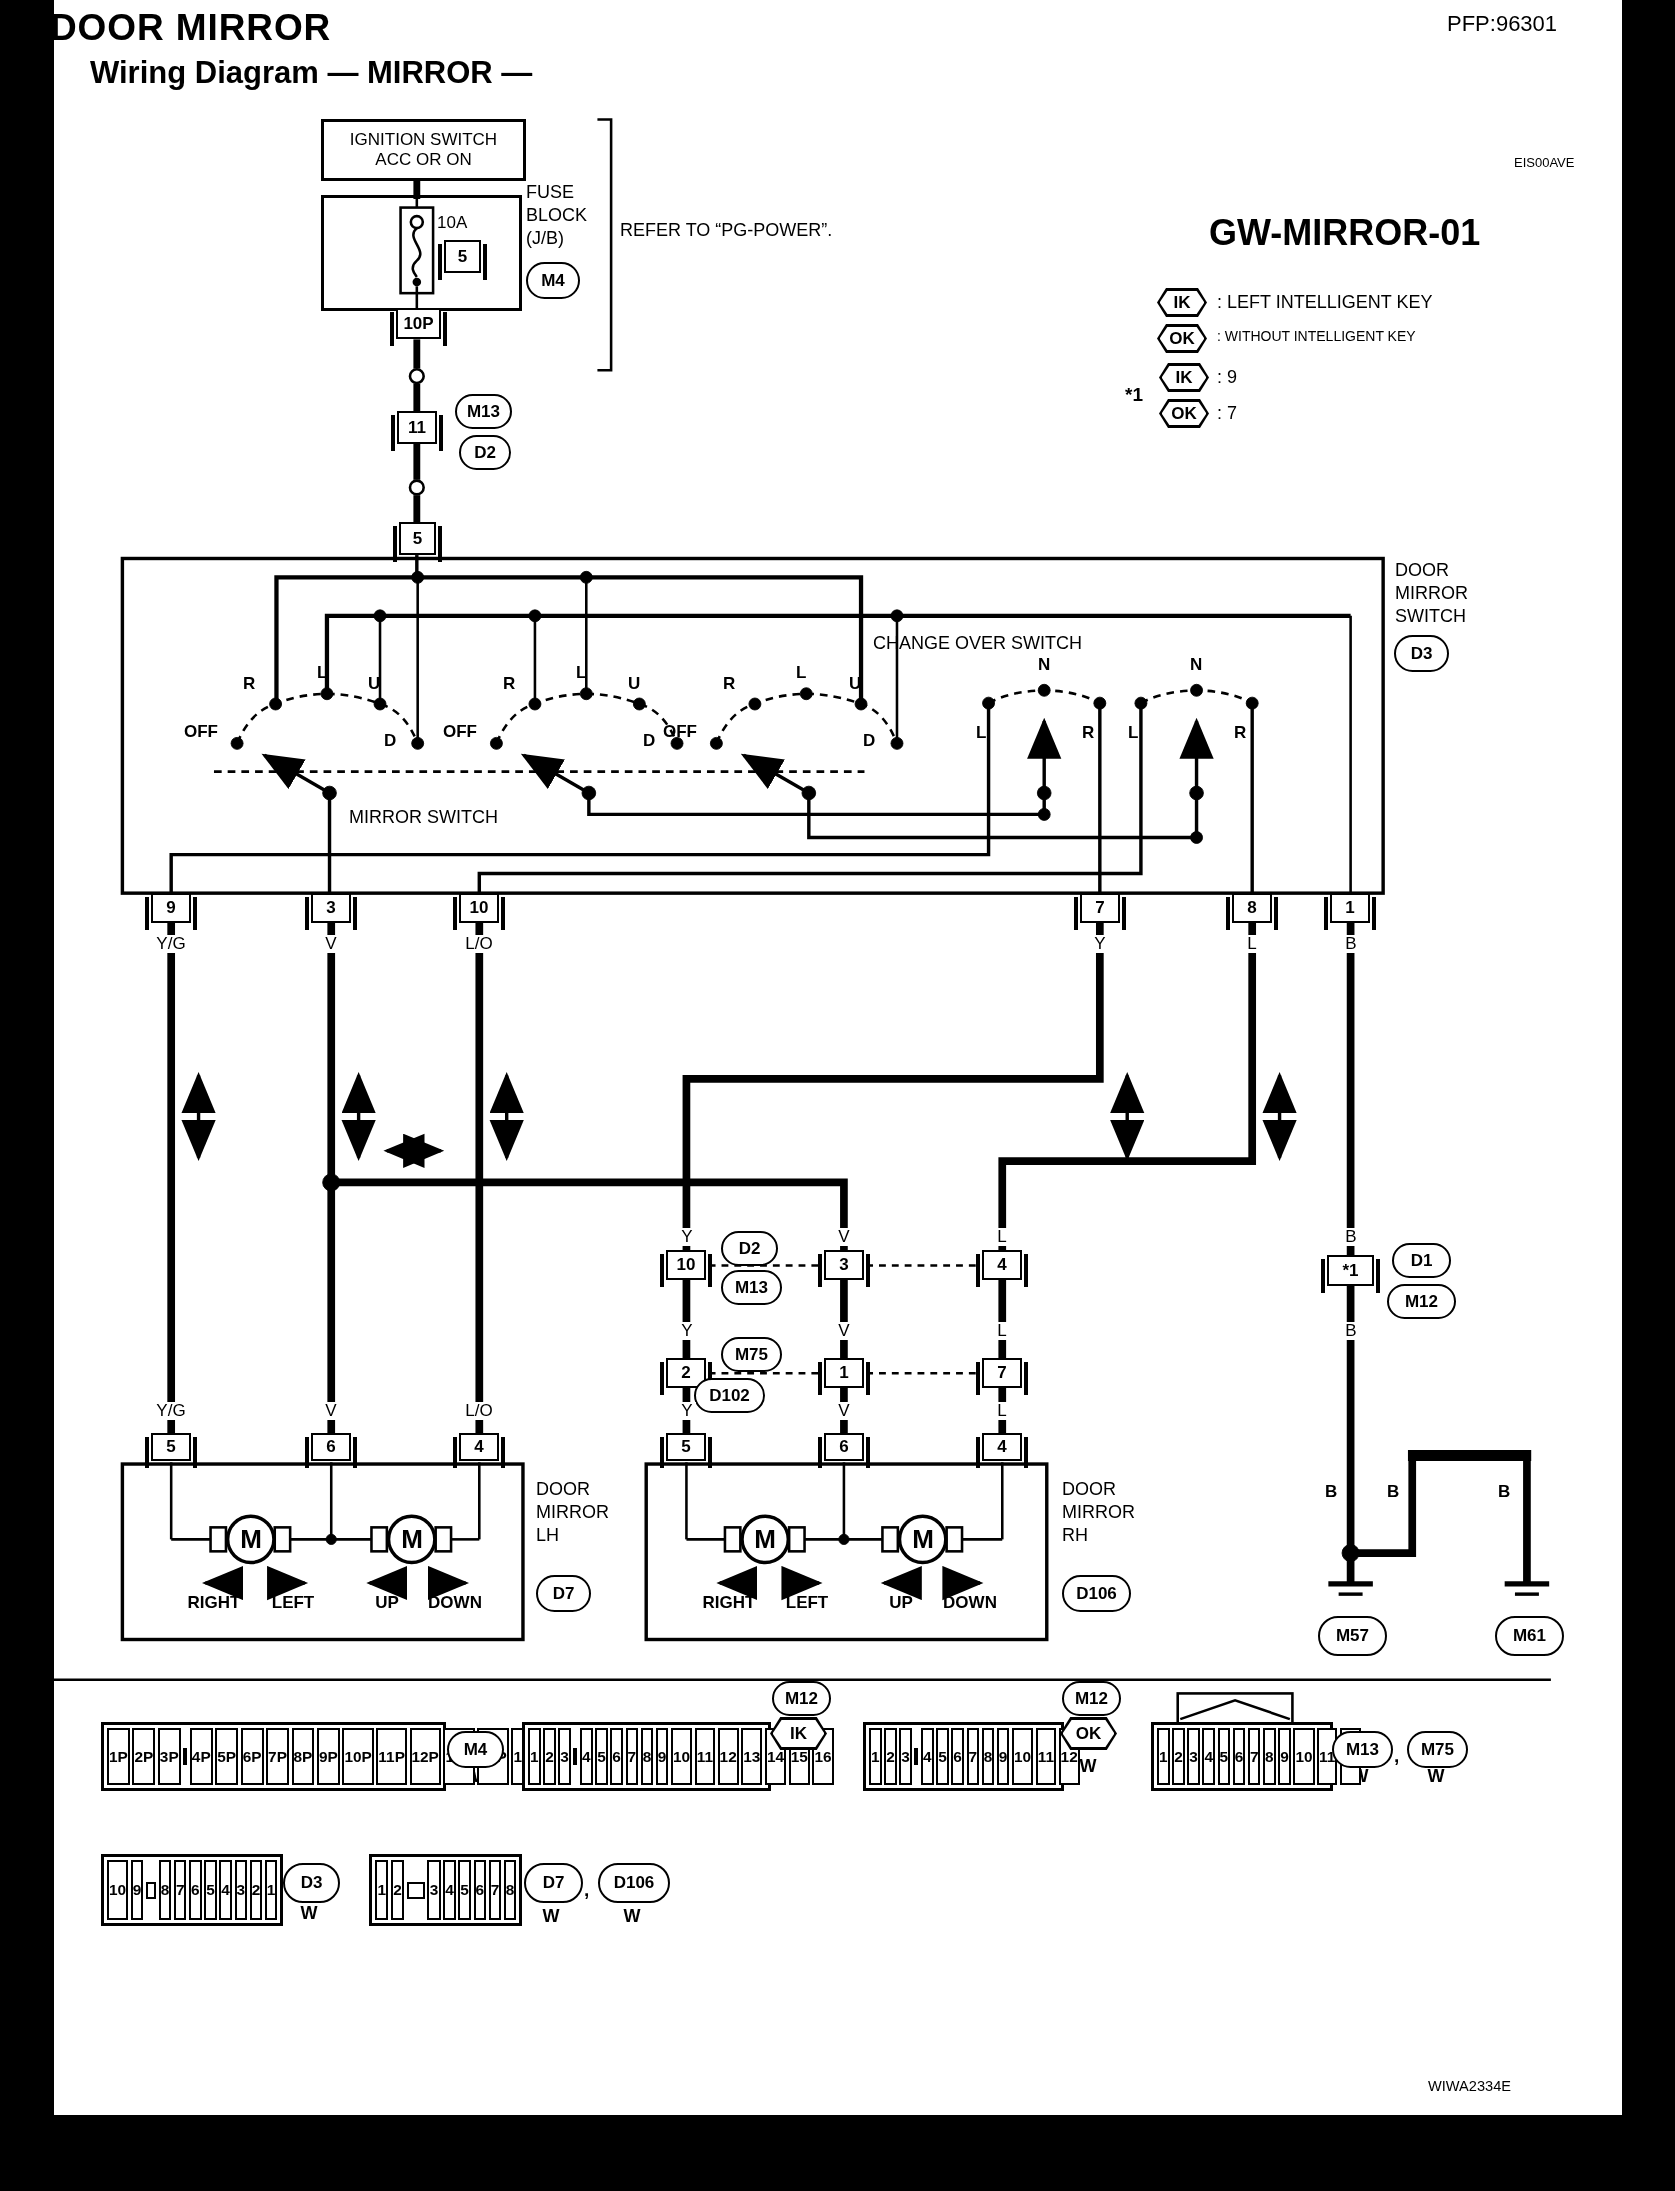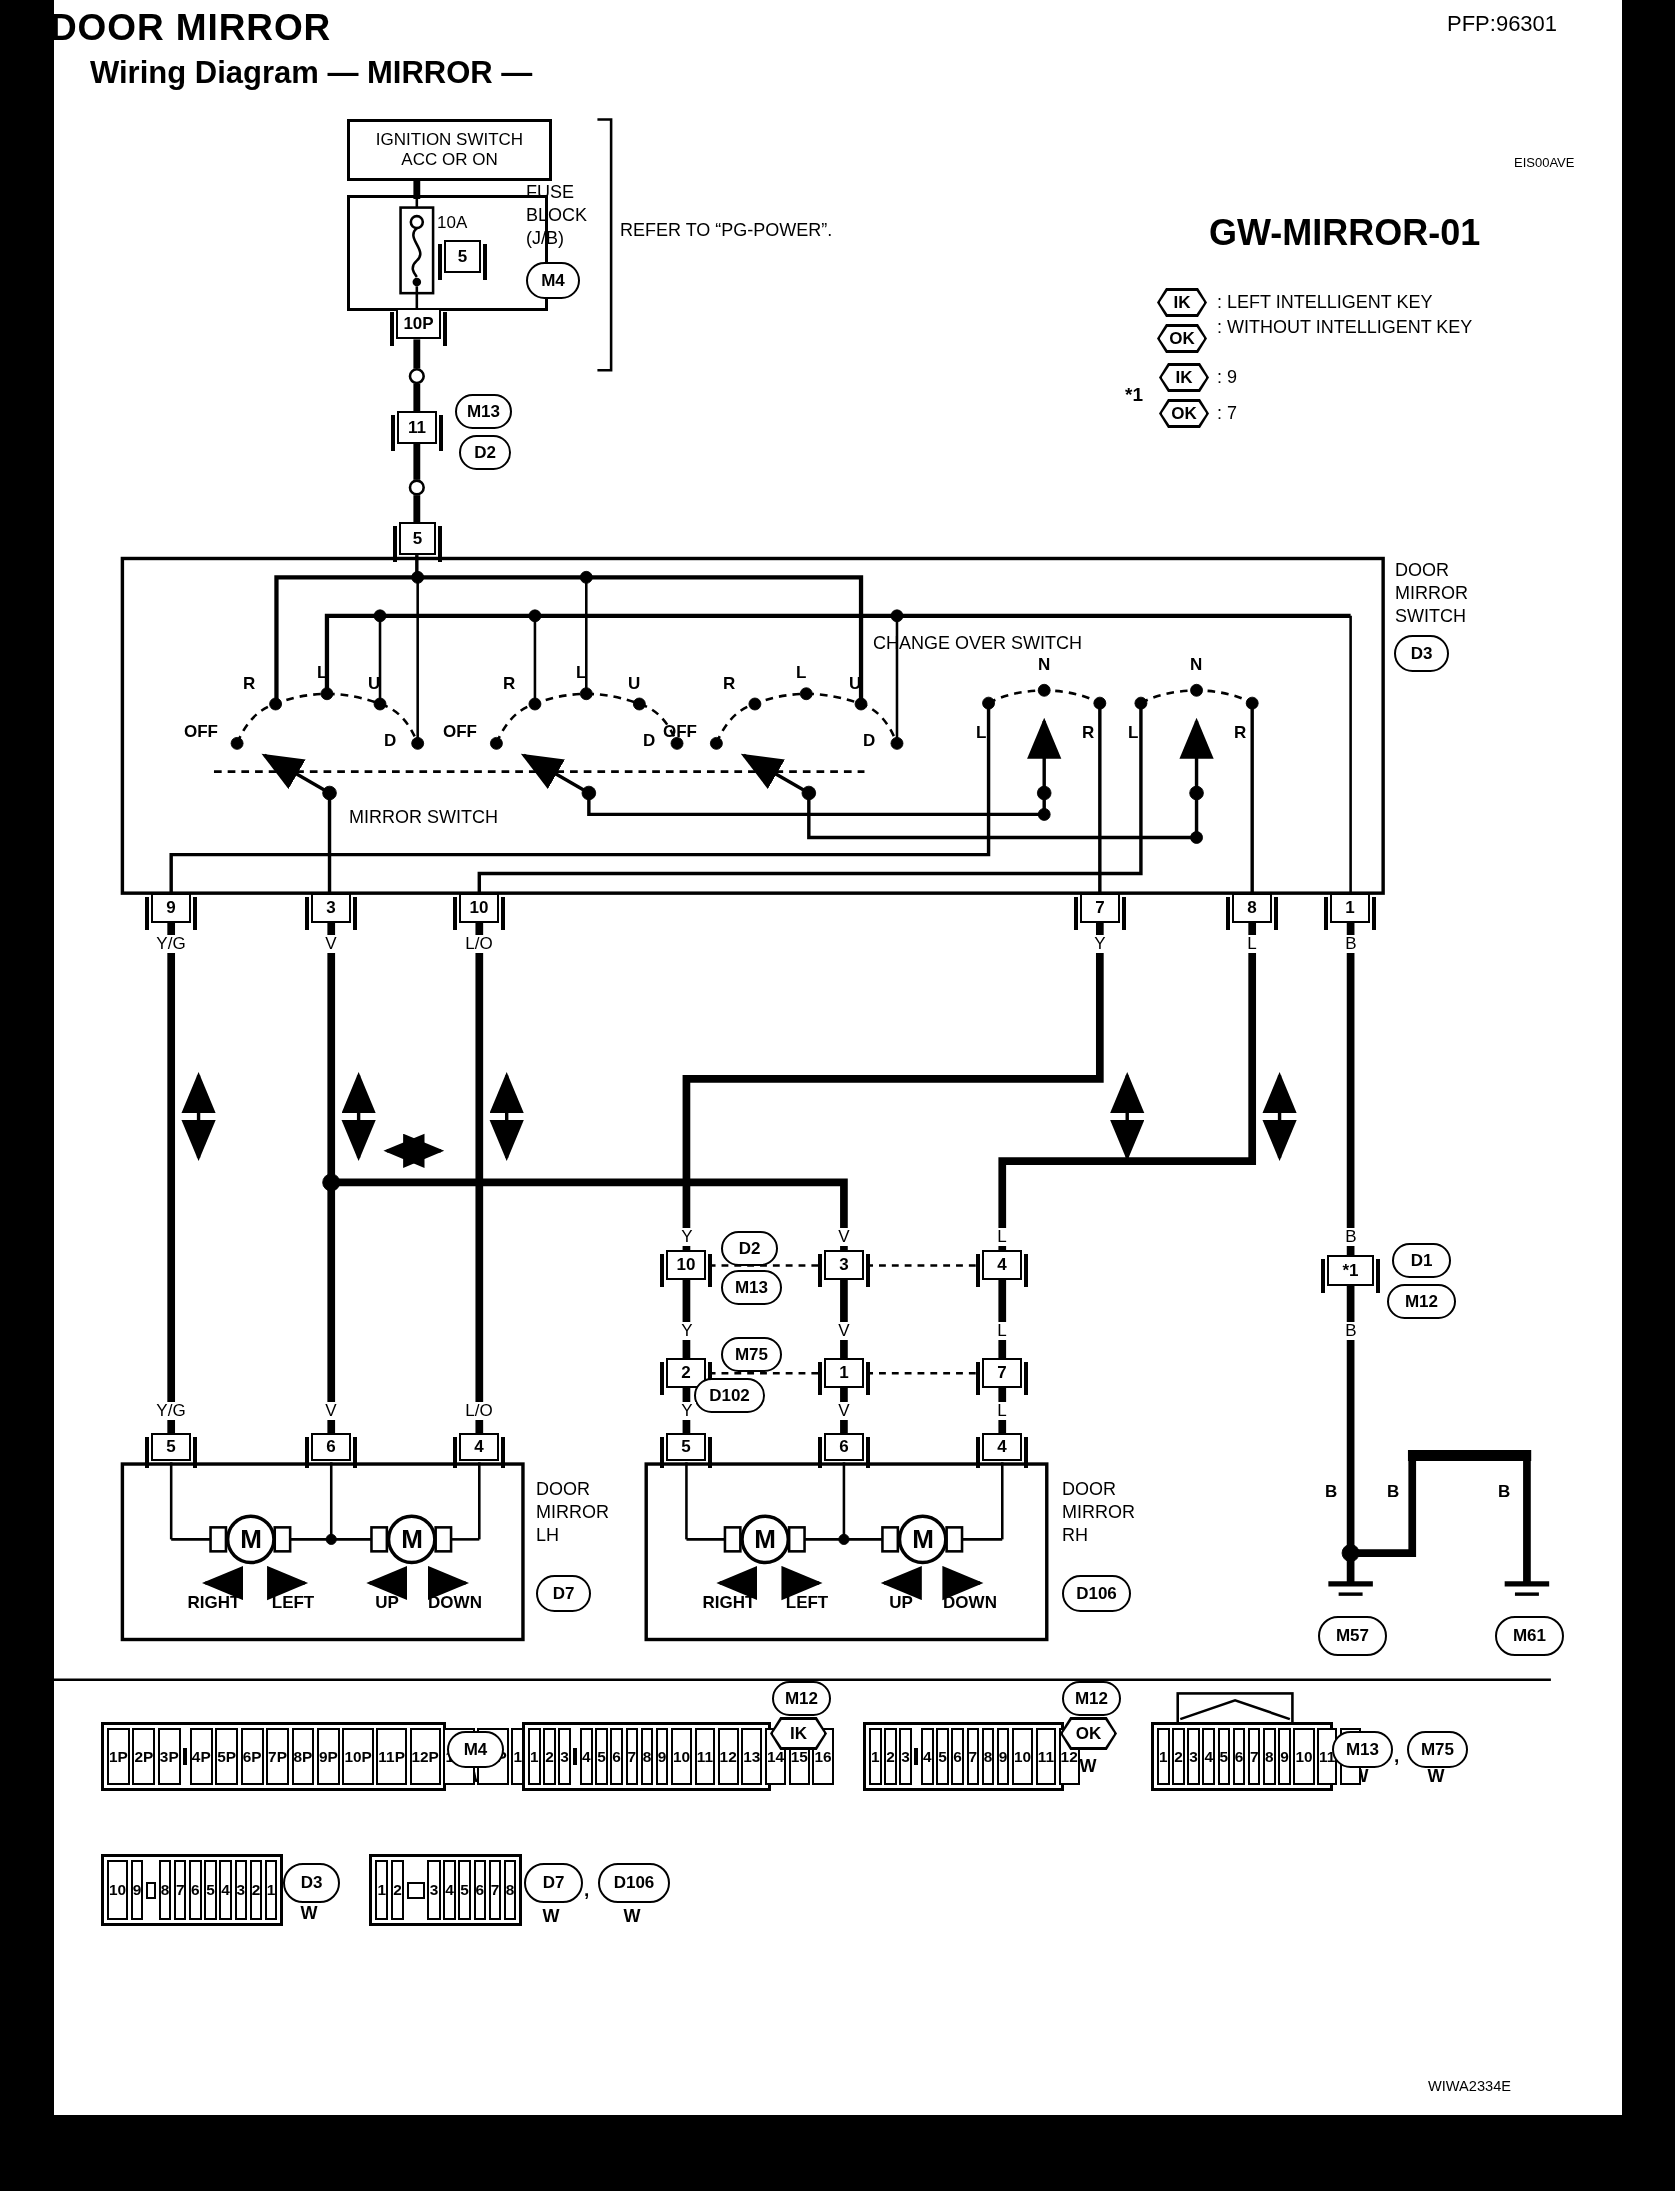--- a/index.html
+++ b/index.html
@@ -4,21 +4,21 @@
 <style>
   html,body{margin:0;padding:0;background:#000;}
   .canvas{position:relative;width:1675px;height:2192px;background:#000;overflow:hidden;
           font-family:"Liberation Sans",sans-serif;color:#000;}
   .page{position:absolute;left:54px;top:0;width:1568px;height:2115px;background:#fff;}
   svg.wires{position:absolute;left:0;top:0;z-index:1;pointer-events:none;}
   .t{position:absolute;white-space:nowrap;z-index:2;line-height:1.05;}
   .b{font-weight:bold;}
   .c{transform:translateX(-50%);}
   .wl{background:#fff;padding:0 3.4px;transform:translateX(-50%);font-weight:normal;font-size:17px;z-index:3;}
-  .bigbox{position:absolute;border:3.4px solid #000;background:#fff;z-index:2;margin-left:26px;}
+  .bigbox{position:absolute;border:3.4px solid #000;background:#fff;z-index:2;}
   .pb{position:absolute;border:2.6px solid #000;background:#fff;display:flex;align-items:center;
       justify-content:center;font-size:17px;font-weight:bold;z-index:3;}
   .pb::before,.pb::after{content:"";position:absolute;top:1.7px;bottom:-8.6px;width:3.4px;background:#000;}
   .pb::before{left:-7.7px;}.pb::after{right:-7.7px;}
   .oval{position:absolute;border:2.6px solid #000;border-radius:855px;background:#fff;display:flex;
         align-items:center;justify-content:center;font-size:17px;font-weight:bold;z-index:3;}
   .hex{position:absolute;z-index:3;}
   .hex .ho{position:absolute;inset:0;background:#000;clip-path:polygon(0% 50%,18% 0%,82% 0%,100% 50%,82% 100%,18% 100%);}
   .hex .hi{position:absolute;inset:2.6px;background:#fff;clip-path:polygon(0% 50%,18% 0%,82% 0%,100% 50%,82% 100%,18% 100%);}
   .hex .ht{position:absolute;inset:0;display:flex;align-items:center;justify-content:center;
@@ -227,21 +227,21 @@
     <div class="ho"></div>
       <div class="hi" style="clip-path:polygon(0% 50%,18% 0%,82% 0%,100% 50%,82% 100%,18% 100%);"></div>
     <div class="ht">IK</div>
     </div>
   <div class="t" style="left:1217px;top:293px;font-size:18px;">: LEFT INTELLIGENT KEY</div>
   <div class="hex" style="left:1157px;top:324px;width:50px;height:29px;">
     <div class="ho"></div>
       <div class="hi" style="clip-path:polygon(0% 50%,18% 0%,82% 0%,100% 50%,82% 100%,18% 100%);"></div>
     <div class="ht">OK</div>
     </div>
-  <div class="t" style="left:1217px;top:318px;font-size:18px;">: WITHOUT INTELLIGENT KEY</div>
+  <div class="t" style="left:1217px;top:329px;font-size:14px;">: WITHOUT INTELLIGENT KEY</div>
   <div class="t b" style="left:1125px;top:385px;font-size:19px;">*1</div>
   <div class="hex" style="left:1159px;top:363px;width:50px;height:29px;">
     <div class="ho"></div>
       <div class="hi"></div>
       <div class="ht">IK</div>
     </div>
   <div class="t" style="left:1217px;top:368px;font-size:18px;">: 9</div>
   <div class="hex" style="left:1159px;top:399px;width:50px;height:29px;">
     <div class="ho"></div>
       <div class="hi"></div>

